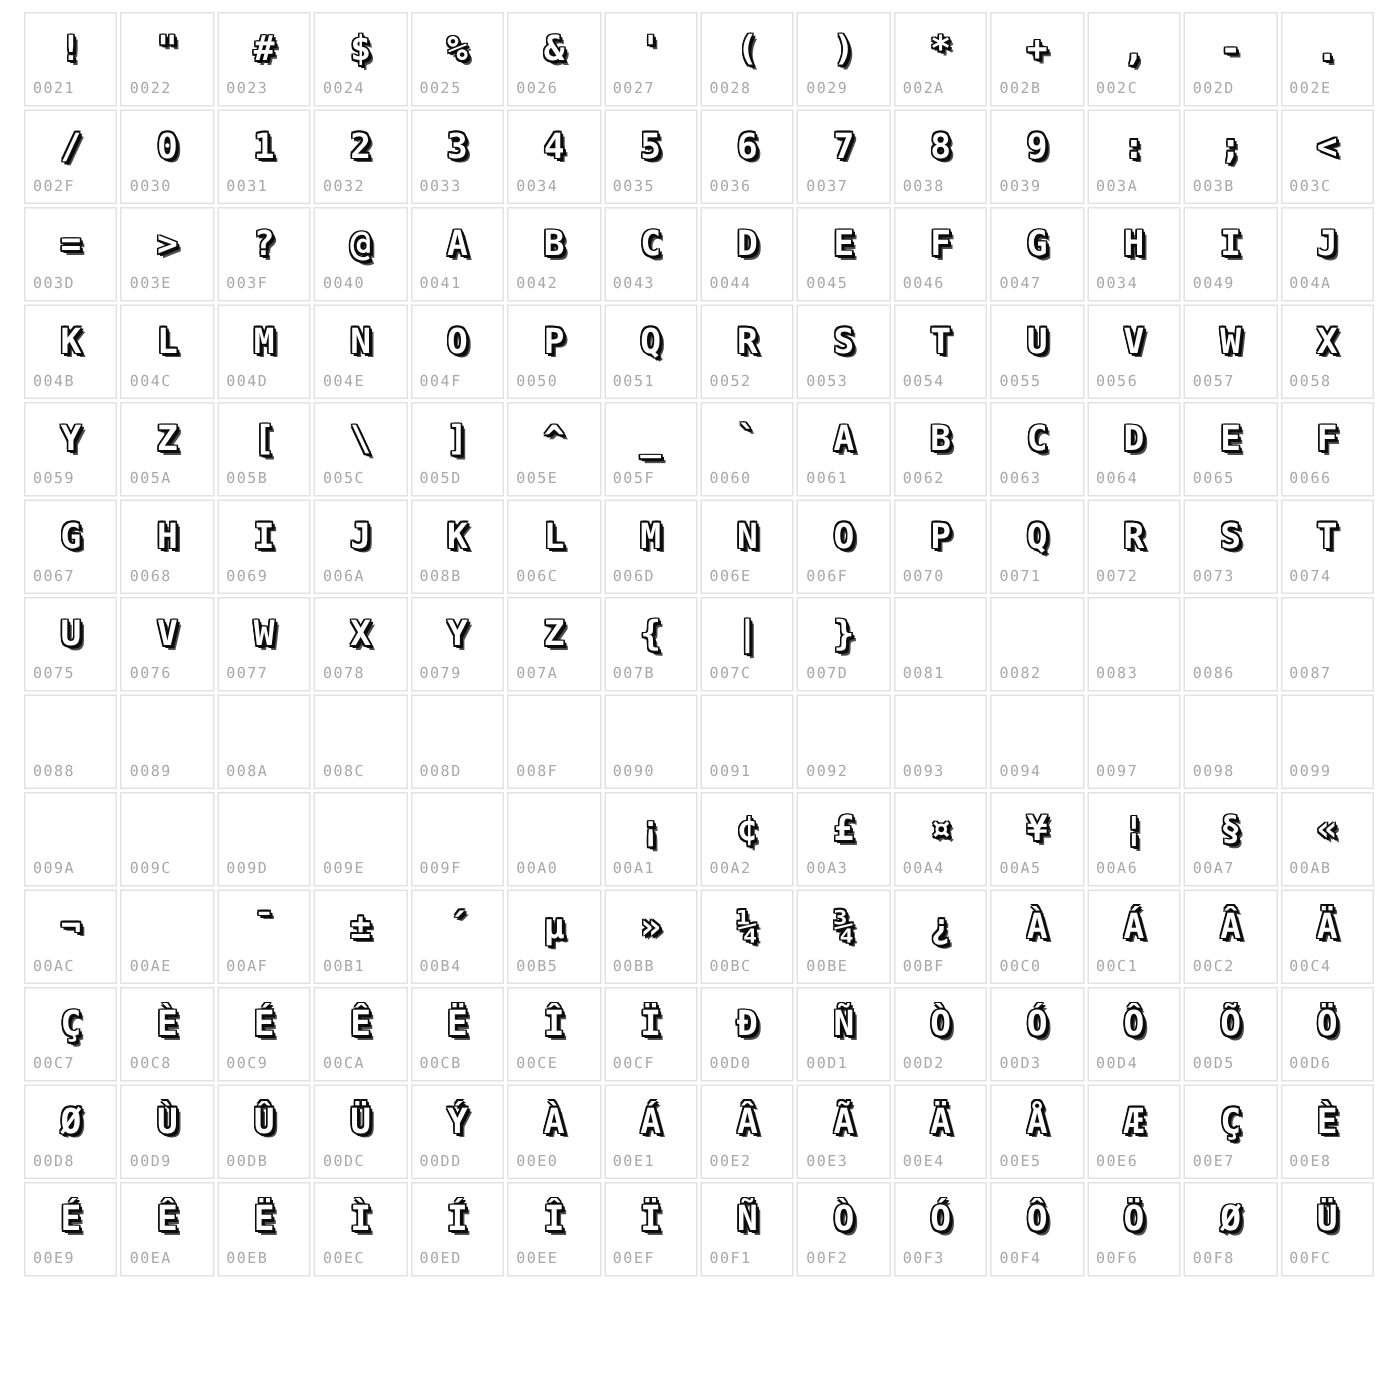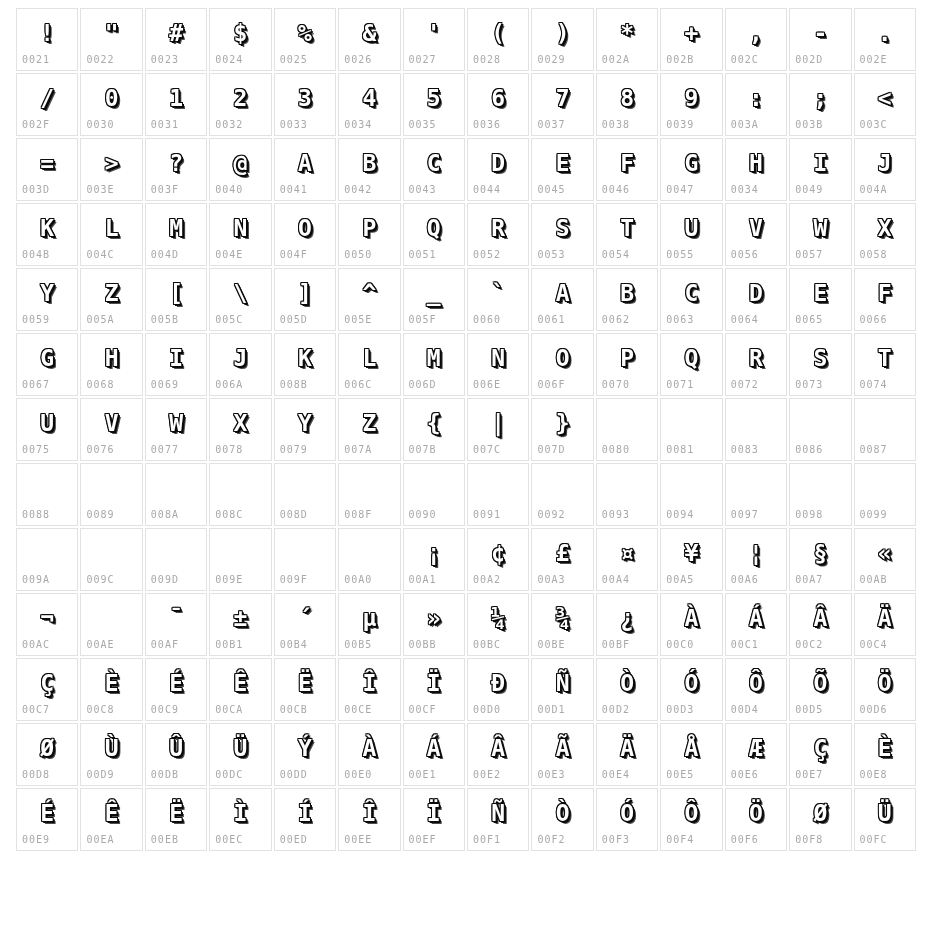--- a/index.html
+++ b/index.html
@@ -615,27 +615,27 @@
     <div class="cell">
       <div class="glyph-area">
         <span class="glyph">}</span>
       </div>
       <div class="code">007D</div>
     </div>
     <div class="cell">
       <div class="glyph-area">
         <span class="glyph"></span>
       </div>
-      <div class="code">0080</div>
-    </div>
-    <div class="cell">
-      <div class="glyph-area">
-        <span class="glyph"></span>
-      </div>
       <div class="code">0081</div>
+    </div>
+    <div class="cell">
+      <div class="glyph-area">
+        <span class="glyph"></span>
+      </div>
+      <div class="code">0082</div>
     </div>
     <div class="cell">
       <div class="glyph-area">
         <span class="glyph"></span>
       </div>
       <div class="code">0083</div>
     </div>
     <div class="cell">
       <div class="glyph-area">
         <span class="glyph"></span>

